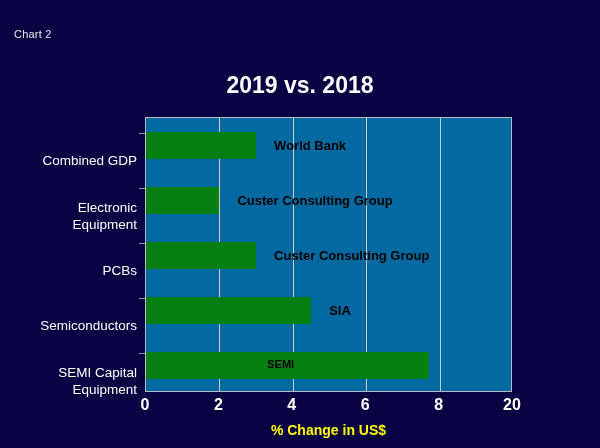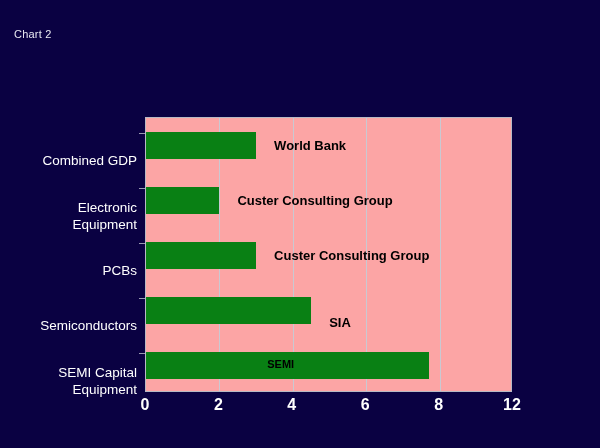--- a/index.html
+++ b/index.html
@@ -59,21 +59,21 @@
     white-space: nowrap;
   }
 
   
   #plot-area {
     position: absolute;
     left: 145px;
     top: 117px;
     width: 367px;
     height: 275px;
-    background: #fca5a5;
+    background: #0369a1;
     border: 1px solid #b9b9c4;
     box-sizing: border-box;
   }
 
   .gridline {
     position: absolute;
     top: 0;
     bottom: 0;
     width: 1px;
     background: #c9c9d2;
@@ -152,20 +152,21 @@
     color: #ffff00;
     white-space: nowrap;
   }
 </style>
 </head>
 <body>
 
 <div id="slide">
 
   <div id="chart-number">Chart 2</div>
+  <div id="title-sub">2019 vs. 2018</div>
 
   <div id="cat-labels">
       <div class="cat-label" style="top: 19px;">
         <div>Combined GDP</div>
       </div>
       <div class="ytick" style="top: 0px;"></div>
       <div class="cat-label" style="top: 65.5px;">
         <div>Electronic</div>
         <div>Equipment</div>
       </div>
@@ -196,27 +197,28 @@
         <div class="bar" style="top: 14px; width: 110.1px; background: rgb(9, 128, 20);"></div>
         <div class="bar" style="top: 69px; width: 73.4px; background: rgb(9, 128, 20);"></div>
         <div class="bar" style="top: 124px; width: 110.1px; background: rgb(9, 128, 20);"></div>
         <div class="bar" style="top: 179px; width: 165.15px; background: rgb(9, 128, 20);"></div>
         <div class="bar" style="top: 234px; width: 282.59px; background: rgb(9, 128, 20);"></div>
       </div>
     <div id="annotations">
         <div class="source-label" style="top: 20px; left: 128.1px;">World Bank</div>
         <div class="source-label" style="top: 75px; left: 91.4px;">Custer Consulting Group</div>
         <div class="source-label" style="top: 130px; left: 128.1px;">Custer Consulting Group</div>
-        <div class="source-label" style="top: 185px; left: 183.15px; margin-top: 12px;">SIA</div>
+        <div class="source-label" style="top: 185px; left: 183.15px;">SIA</div>
         <div class="bar-inner-label" style="top: 240px; left: 121.295px;">SEMI</div>
       </div>
   </div>
 
   <div id="xticks">
       <div class="xtick-label" style="left: 145px;">0</div>
       <div class="xtick-label" style="left: 218.4px;">2</div>
       <div class="xtick-label" style="left: 291.8px;">4</div>
       <div class="xtick-label" style="left: 365.2px;">6</div>
       <div class="xtick-label" style="left: 438.6px;">8</div>
-      <div class="xtick-label" style="left: 512px;">12</div>
+      <div class="xtick-label" style="left: 512px;">20</div>
     </div>
+  <div id="xaxis-title">% Change in US$</div>
 
 </div>
 
 </body></html>

